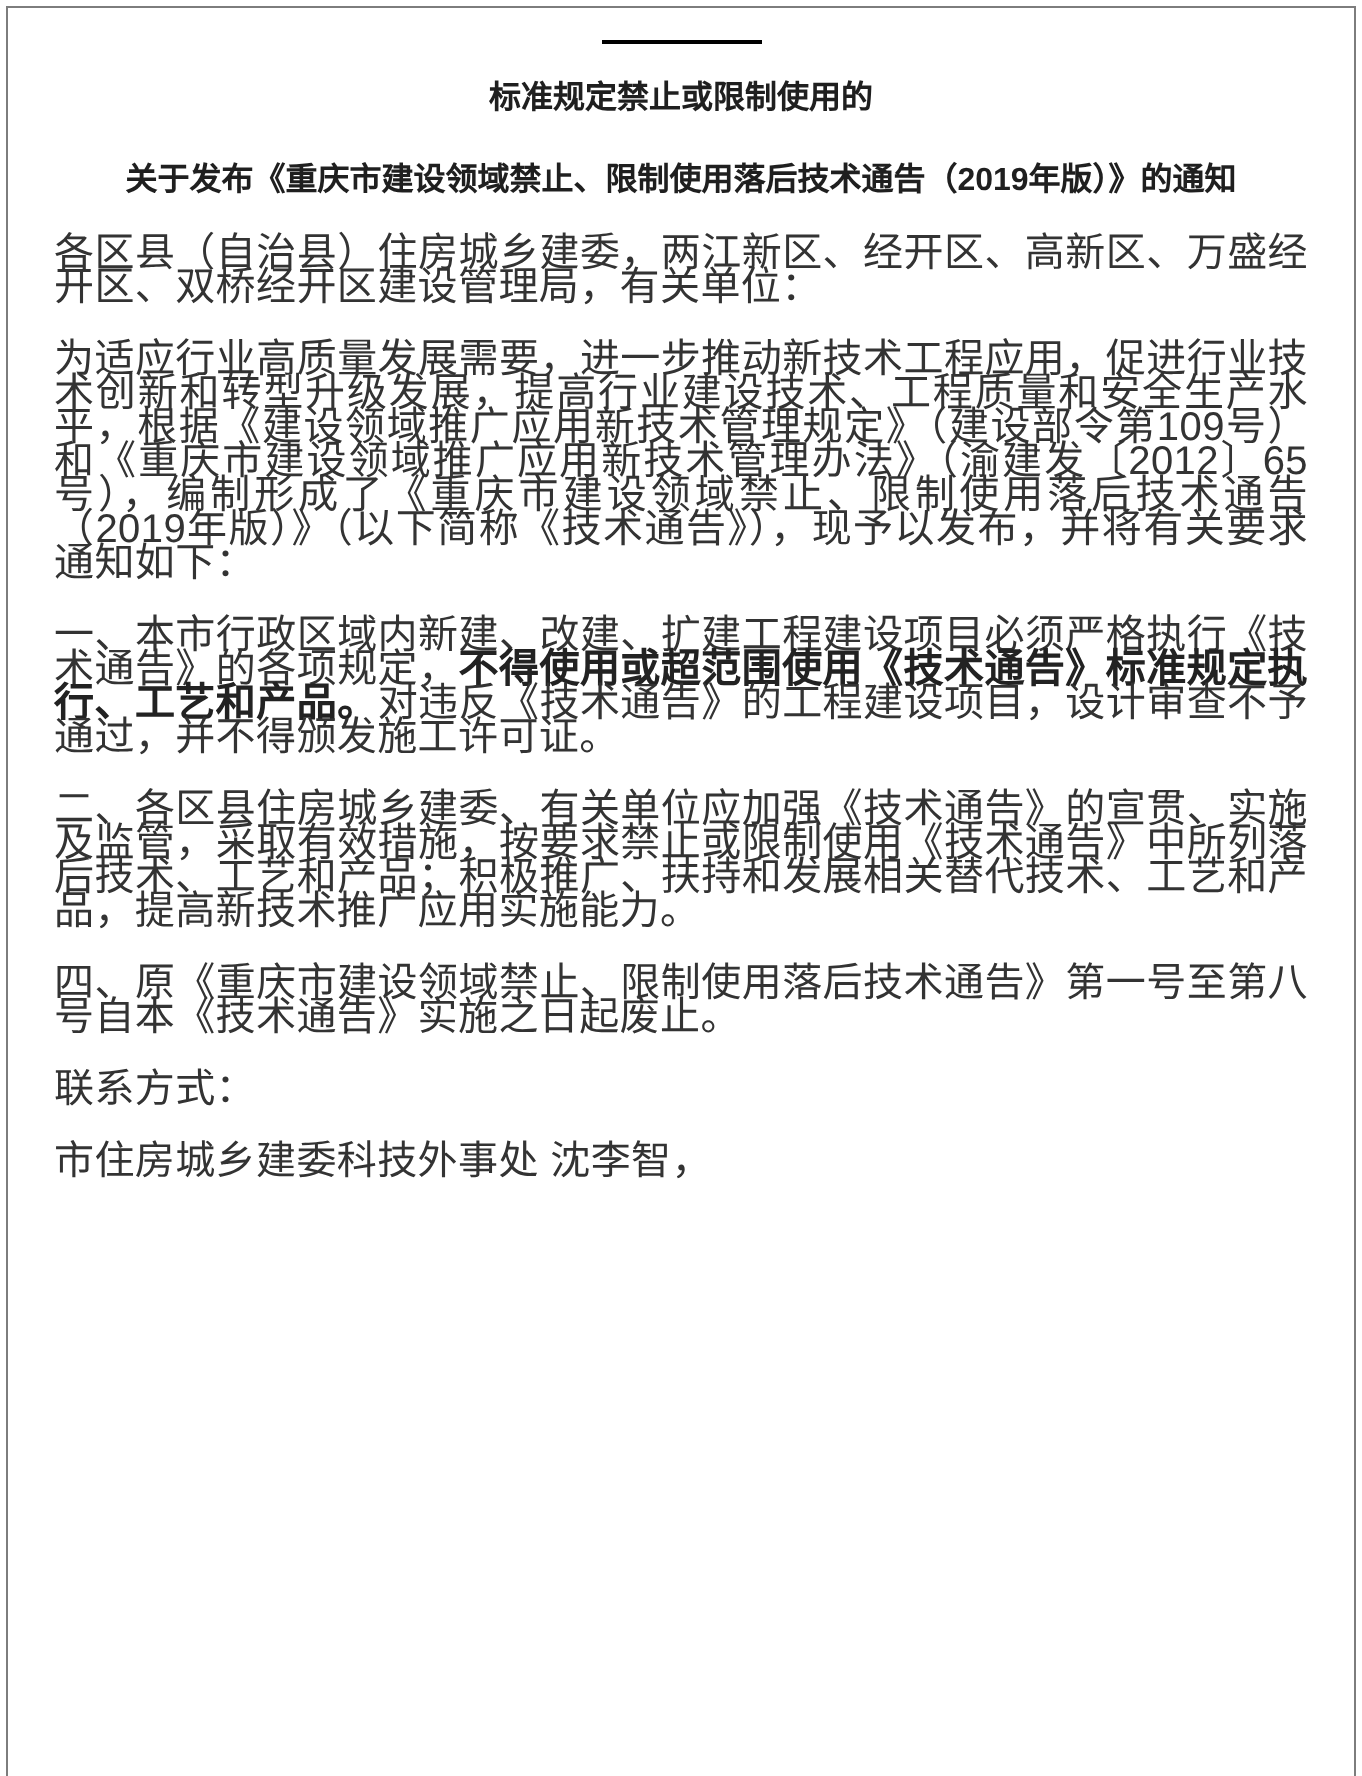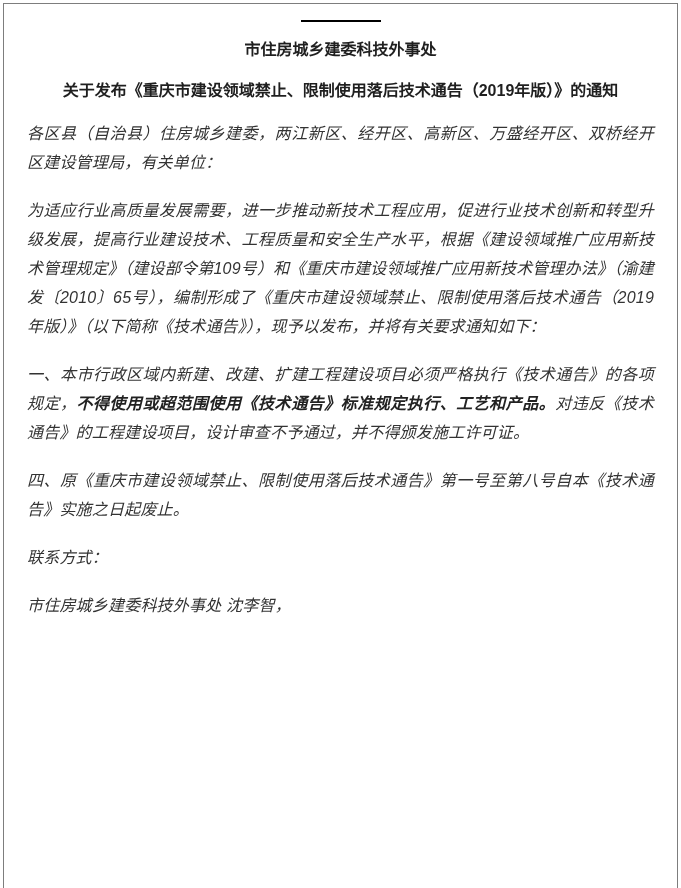--- a/index.html
+++ b/index.html
@@ -33,55 +33,55 @@
     font-weight: bold;
     color: #1f1f1f;
     text-align: center;
     line-height: 28px;
     margin: 0 0 13px 0;
   }
   .doc-title {
     margin-bottom: 14px;
   }
   .body-text p {
-    font-size: 16px;
+    font-size: 20px;
     color: #333333;
-    line-height: 29px;
+    line-height: 17px;
     margin: 0 0 19px 0;
     text-align: justify;
     letter-spacing: 0.2px;
-    font-style: italic;
   }
   .body-text p:last-child {
     margin-bottom: 12px;
   }
   .bold-run {
     font-weight: bold;
     color: #222222;
   }
 </style>
 </head>
 <body>
 
 <div class="page">
 
   <div class="top-divider"></div>
 
-  <h1 class="title org-title">市住房城乡建委科技外事处</h1>
+  <h1 class="title org-title">标准规定禁止或限制使用的</h1>
 
   <h2 class="title doc-title">关于发布《重庆市建设领域禁止、限制使用落后技术通告（2019年版）》的通知</h2>
 
   <div class="body-text">
 
     <p>各区县（自治县）住房城乡建委，两江新区、经开区、高新区、万盛经开区、双桥经开区建设管理局，有关单位：</p>
 
-    <p>为适应行业高质量发展需要，进一步推动新技术工程应用，促进行业技术创新和转型升级发展，提高行业建设技术、工程质量和安全生产水平，根据《建设领域推广应用新技术管理规定》（建设部令第109号）和《重庆市建设领域推广应用新技术管理办法》（渝建发〔2010〕65号），编制形成了《重庆市建设领域禁止、限制使用落后技术通告（2019年版）》（以下简称《技术通告》），现予以发布，并将有关要求通知如下：</p>
+    <p>为适应行业高质量发展需要，进一步推动新技术工程应用，促进行业技术创新和转型升级发展，提高行业建设技术、工程质量和安全生产水平，根据《建设领域推广应用新技术管理规定》（建设部令第109号）和《重庆市建设领域推广应用新技术管理办法》（渝建发〔2012〕65号），编制形成了《重庆市建设领域禁止、限制使用落后技术通告（2019年版）》（以下简称《技术通告》），现予以发布，并将有关要求通知如下：</p>
 
     <p><span>一、本市行政区域内新建、改建、扩建工程建设项目必须严格执行《技术通告》的各项规定，</span><span class="bold-run">不得使用或超范围使用《技术通告》标准规定执行、工艺和产品。</span><span>对违反《技术通告》的工程建设项目，设计审查不予通过，并不得颁发施工许可证。</span></p>
 
+    <p>二、各区县住房城乡建委、有关单位应加强《技术通告》的宣贯、实施及监管，采取有效措施，按要求禁止或限制使用《技术通告》中所列落后技术、工艺和产品；积极推广、扶持和发展相关替代技术、工艺和产品，提高新技术推广应用实施能力。</p>
 
 
     <p>四、原《重庆市建设领域禁止、限制使用落后技术通告》第一号至第八号自本《技术通告》实施之日起废止。</p>
 
 
     <p>联系方式：</p>
 
     <p>市住房城乡建委科技外事处 沈李智，</p>
 
   </div>

